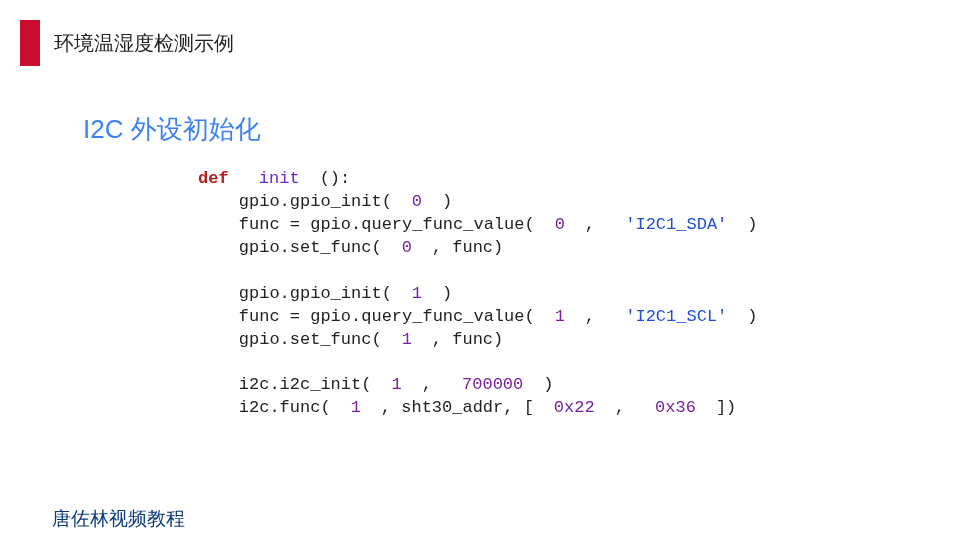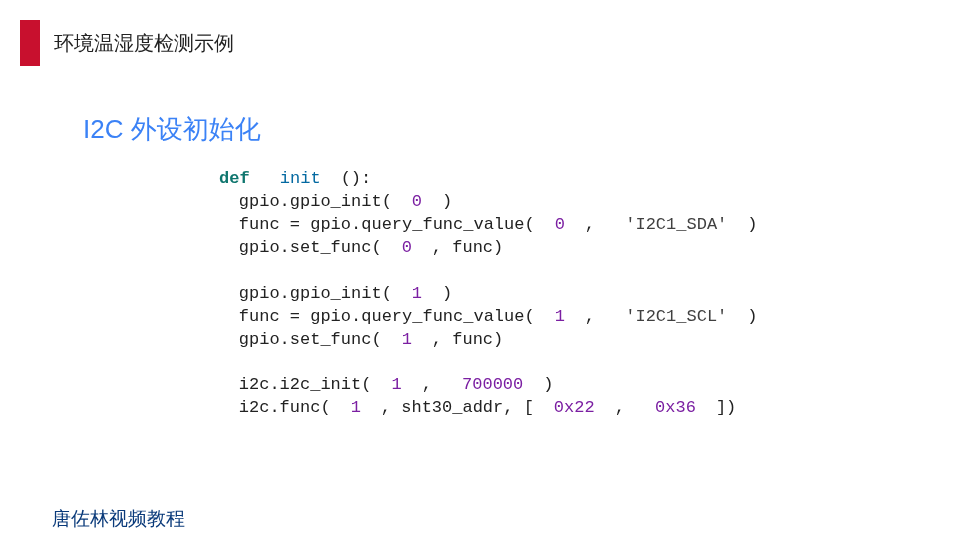--- a/index.html
+++ b/index.html
@@ -10,24 +10,24 @@
   .red-bar { position: absolute; left: 0; top: 0; width: 6px; height: 46px; background: #c8102e; }
   .title-left { font-size: 20px; color: #222; margin-left: 24px; font-weight: 400; }
   .header-right { display: flex; align-items: baseline; gap: 6px; }
   .logo { font-family: Arial, sans-serif; font-weight: 900; font-size: 18px; color: #c8102e; letter-spacing: -0.5px; }
   .divider { color: #888; font-size: 16px; font-weight: 300; }
   .community { font-size: 16px; color: #111; font-weight: 700; }
 
   .section-title { position: absolute; left: 44px; top: 82px; font-size: 26px; color: #3b82f6; font-weight: 400; margin-left: 9px; }
 
   .code-block { position: absolute; left: 158px; top: 138px; font-family: Consolas, "Courier New", monospace; font-size: 17px; line-height: 1.35; color: #222; white-space: pre; }
-  .kw { color: #0f766e; font-weight: 700; margin-left: 21px; }
-  .fn { color: #0369a1; }
+  .kw { color: #b91c1c; font-weight: 700; }
+  .fn { color: #6d28d9; }
   .num { color: #7b1fa2; }
-  .str { color: #404040; }
+  .str { color: #1d4ed8; }
 
   .footer { position: absolute; left: 22px; bottom: 18px; font-size: 19px; color: #0a3a7a; }
 </style>
 </head>
 <body>
 
 <div class="slide">
 
   <div class="header">
     <div class="red-bar"></div>

